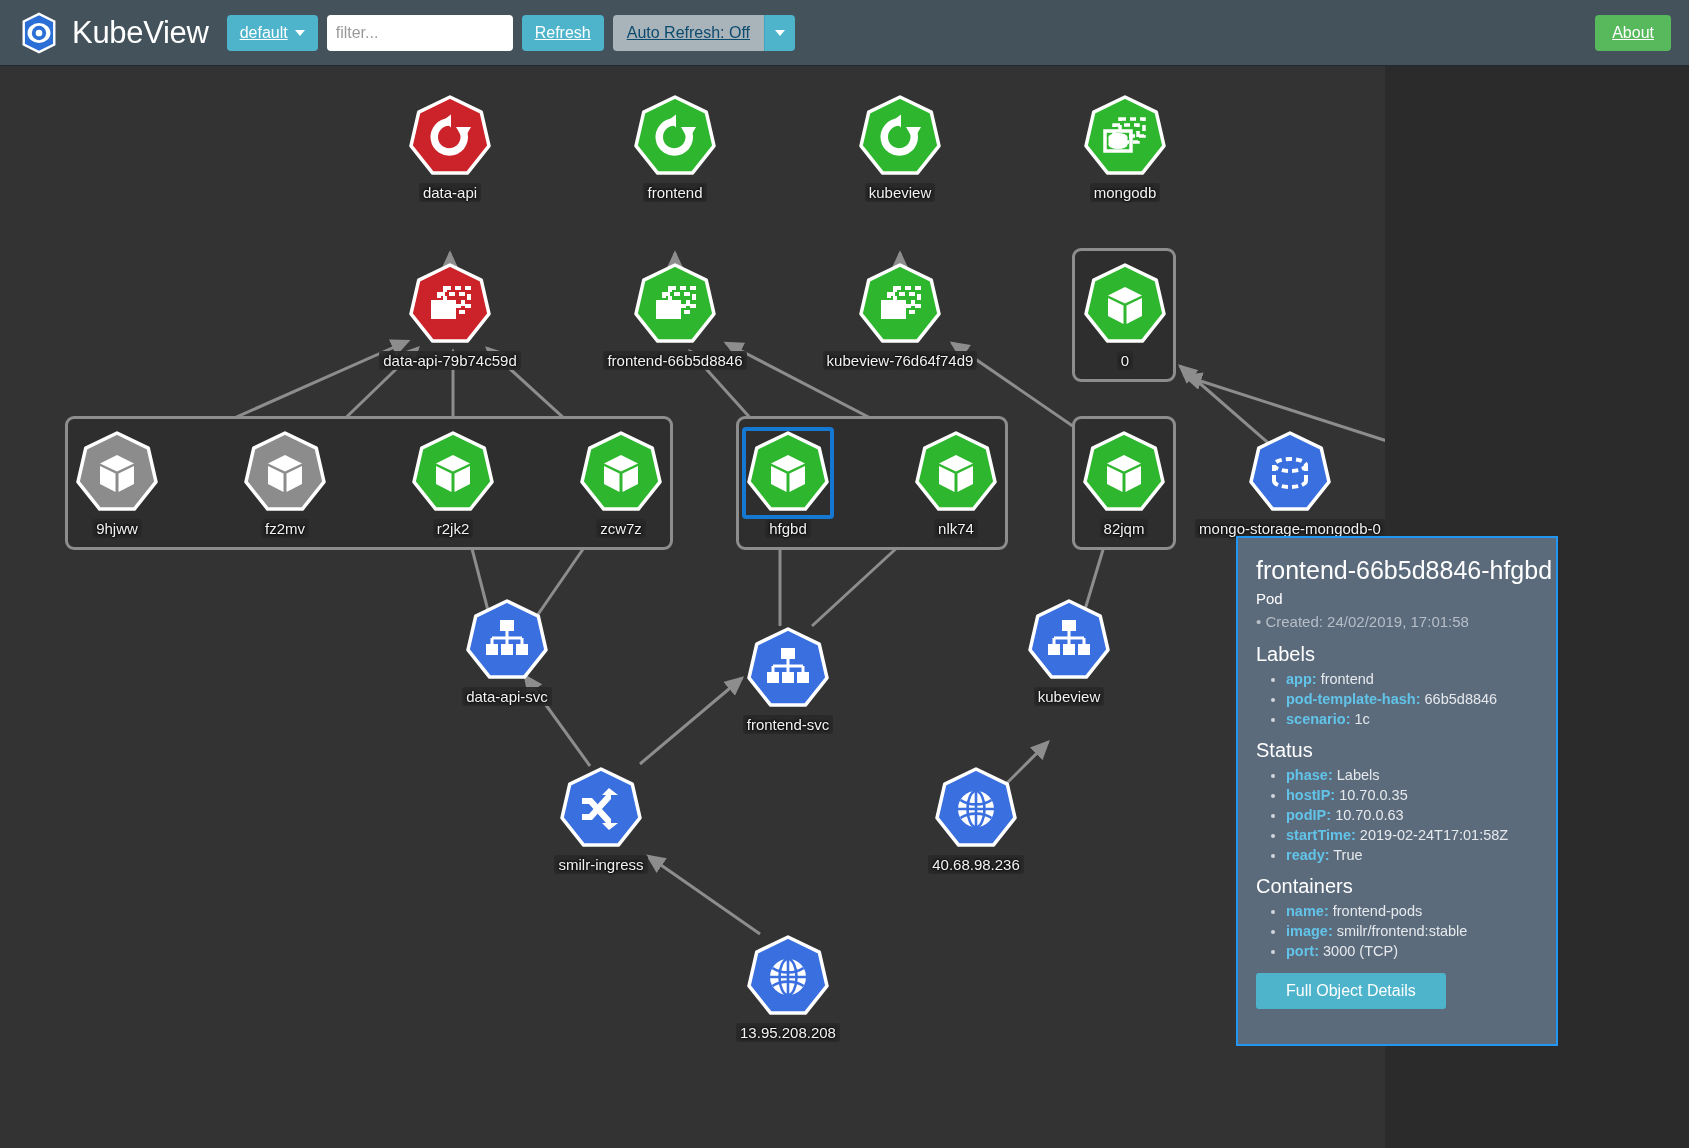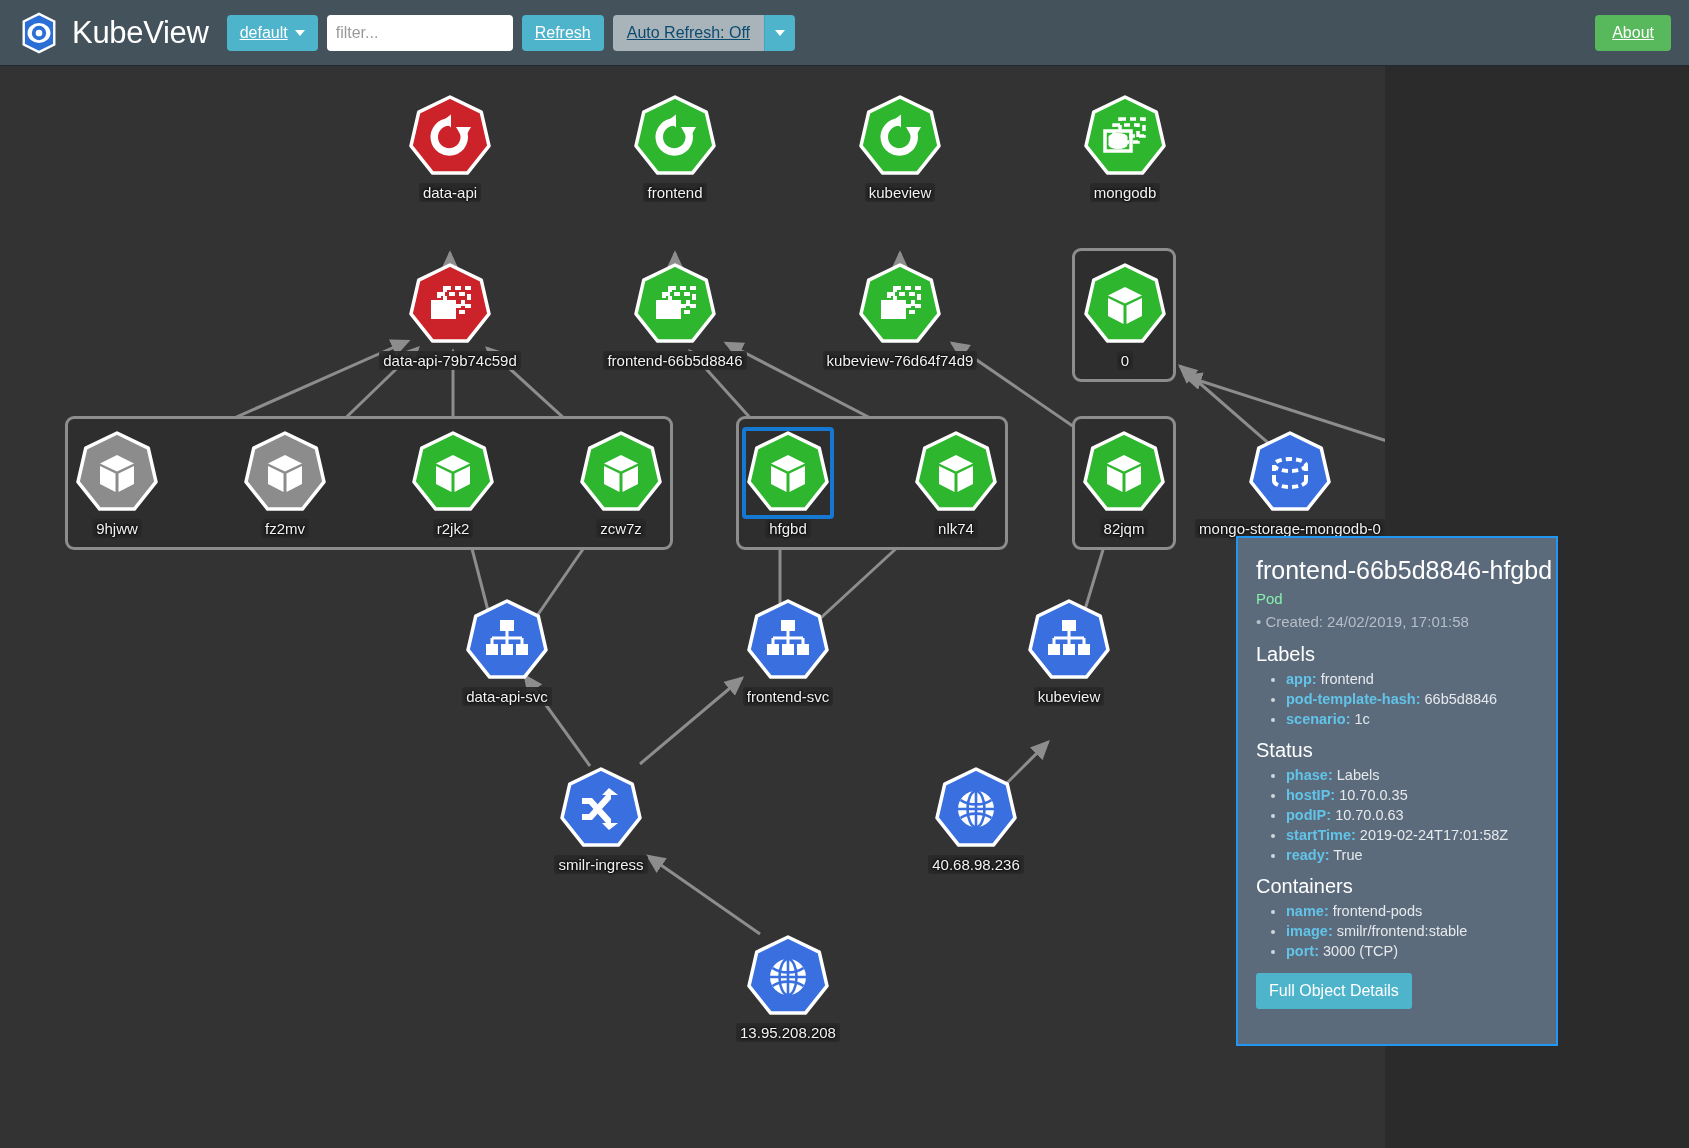--- a/index.html
+++ b/index.html
@@ -119,38 +119,38 @@
     background: #5b6b7c;
     border: 2px solid #2196f3;
     padding: 14px 18px 10px 18px;
     overflow: hidden;
   }
   #details-title {
     color: #ffffff; font-size: 25px; font-weight: 400;
     line-height: 30px; margin: 3px 0 4px 0;
     white-space: nowrap;
   }
-  #details-kind { color: #86efac; font-size: 15px; line-height: 20px; }
+  #details-kind { color: #ffffff; font-size: 15px; line-height: 20px; }
   #details-created { color: #b6bec7; font-size: 15px; line-height: 22px; margin-top: 2px; }
   .details-h {
     color: #ffffff; font-size: 20px; font-weight: 400;
     margin: 9px 0 3px 0; line-height: 24px;
   }
   .details-list { margin: 0; padding: 0 0 0 30px; list-style: disc; }
   .details-list li {
     color: #e6e9ec; font-size: 14.5px; line-height: 20px;
     white-space: nowrap;
   }
   .details-list li::marker { color: #cfd5db; }
   .dk { color: #62c3e8; font-weight: bold; }
   #full-object-btn {
     margin-top: 12px; background: #4db4cc; color: #ffffff;
     border: none; border-radius: 3px;
     font-family: "Liberation Sans", sans-serif;
-    font-size: 16px; padding: 9px 13px; cursor: pointer;
+    font-size: 16px; padding: 9px 30px; cursor: pointer;
   }
 </style>
 </head>
 <body>
 
 <div id="navbar">
   <div id="brand">
     <span>
       <svg id="brand-logo" viewBox="0 0 44 44">
         <polygon points="22,2 38,10 38,34 22,42 6,34 6,10" fill="#2b6fd6" stroke="#ffffff" stroke-width="2.5"></polygon>
@@ -462,21 +462,21 @@
         <rect x="-7" y="-21" width="14" height="11" stroke="none"></rect>
         <path d="M 0,-10 L 0,-3 M -15,-3 L 15,-3 M -15,-3 L -15,3 M 0,-3 L 0,3 M 15,-3 L 15,3" stroke-width="3" fill="none"></path>
         <rect x="-21" y="3" width="12" height="11" stroke="none"></rect>
         <rect x="-6" y="3" width="12" height="11" stroke="none"></rect>
         <rect x="9" y="3" width="12" height="11" stroke="none"></rect>
       </g>
           </svg>
         </div>
         <div class="node-label">data-api-svc</div>
       </div>
-      <div class="node" style="left: 736px; top: 532px; align-items: center;">
+      <div class="node" style="left: 736px; top: 560px; align-items: center;">
         <div class="hep">
           <svg viewBox="0 0 86 86">
             <polygon points="43.00,3.00 74.27,18.06 82.00,51.90 60.36,79.04 25.64,79.04 4.00,51.90 11.73,18.06" fill="#3a6fe0" stroke="#ffffff" stroke-width="3.5" stroke-linejoin="round"></polygon>
             <g transform="translate(43,43)" fill="#fff" stroke="#fff">
         <rect x="-7" y="-21" width="14" height="11" stroke="none"></rect>
         <path d="M 0,-10 L 0,-3 M -15,-3 L 15,-3 M -15,-3 L -15,3 M 0,-3 L 0,3 M 15,-3 L 15,3" stroke-width="3" fill="none"></path>
         <rect x="-21" y="3" width="12" height="11" stroke="none"></rect>
         <rect x="-6" y="3" width="12" height="11" stroke="none"></rect>
         <rect x="9" y="3" width="12" height="11" stroke="none"></rect>
       </g>

